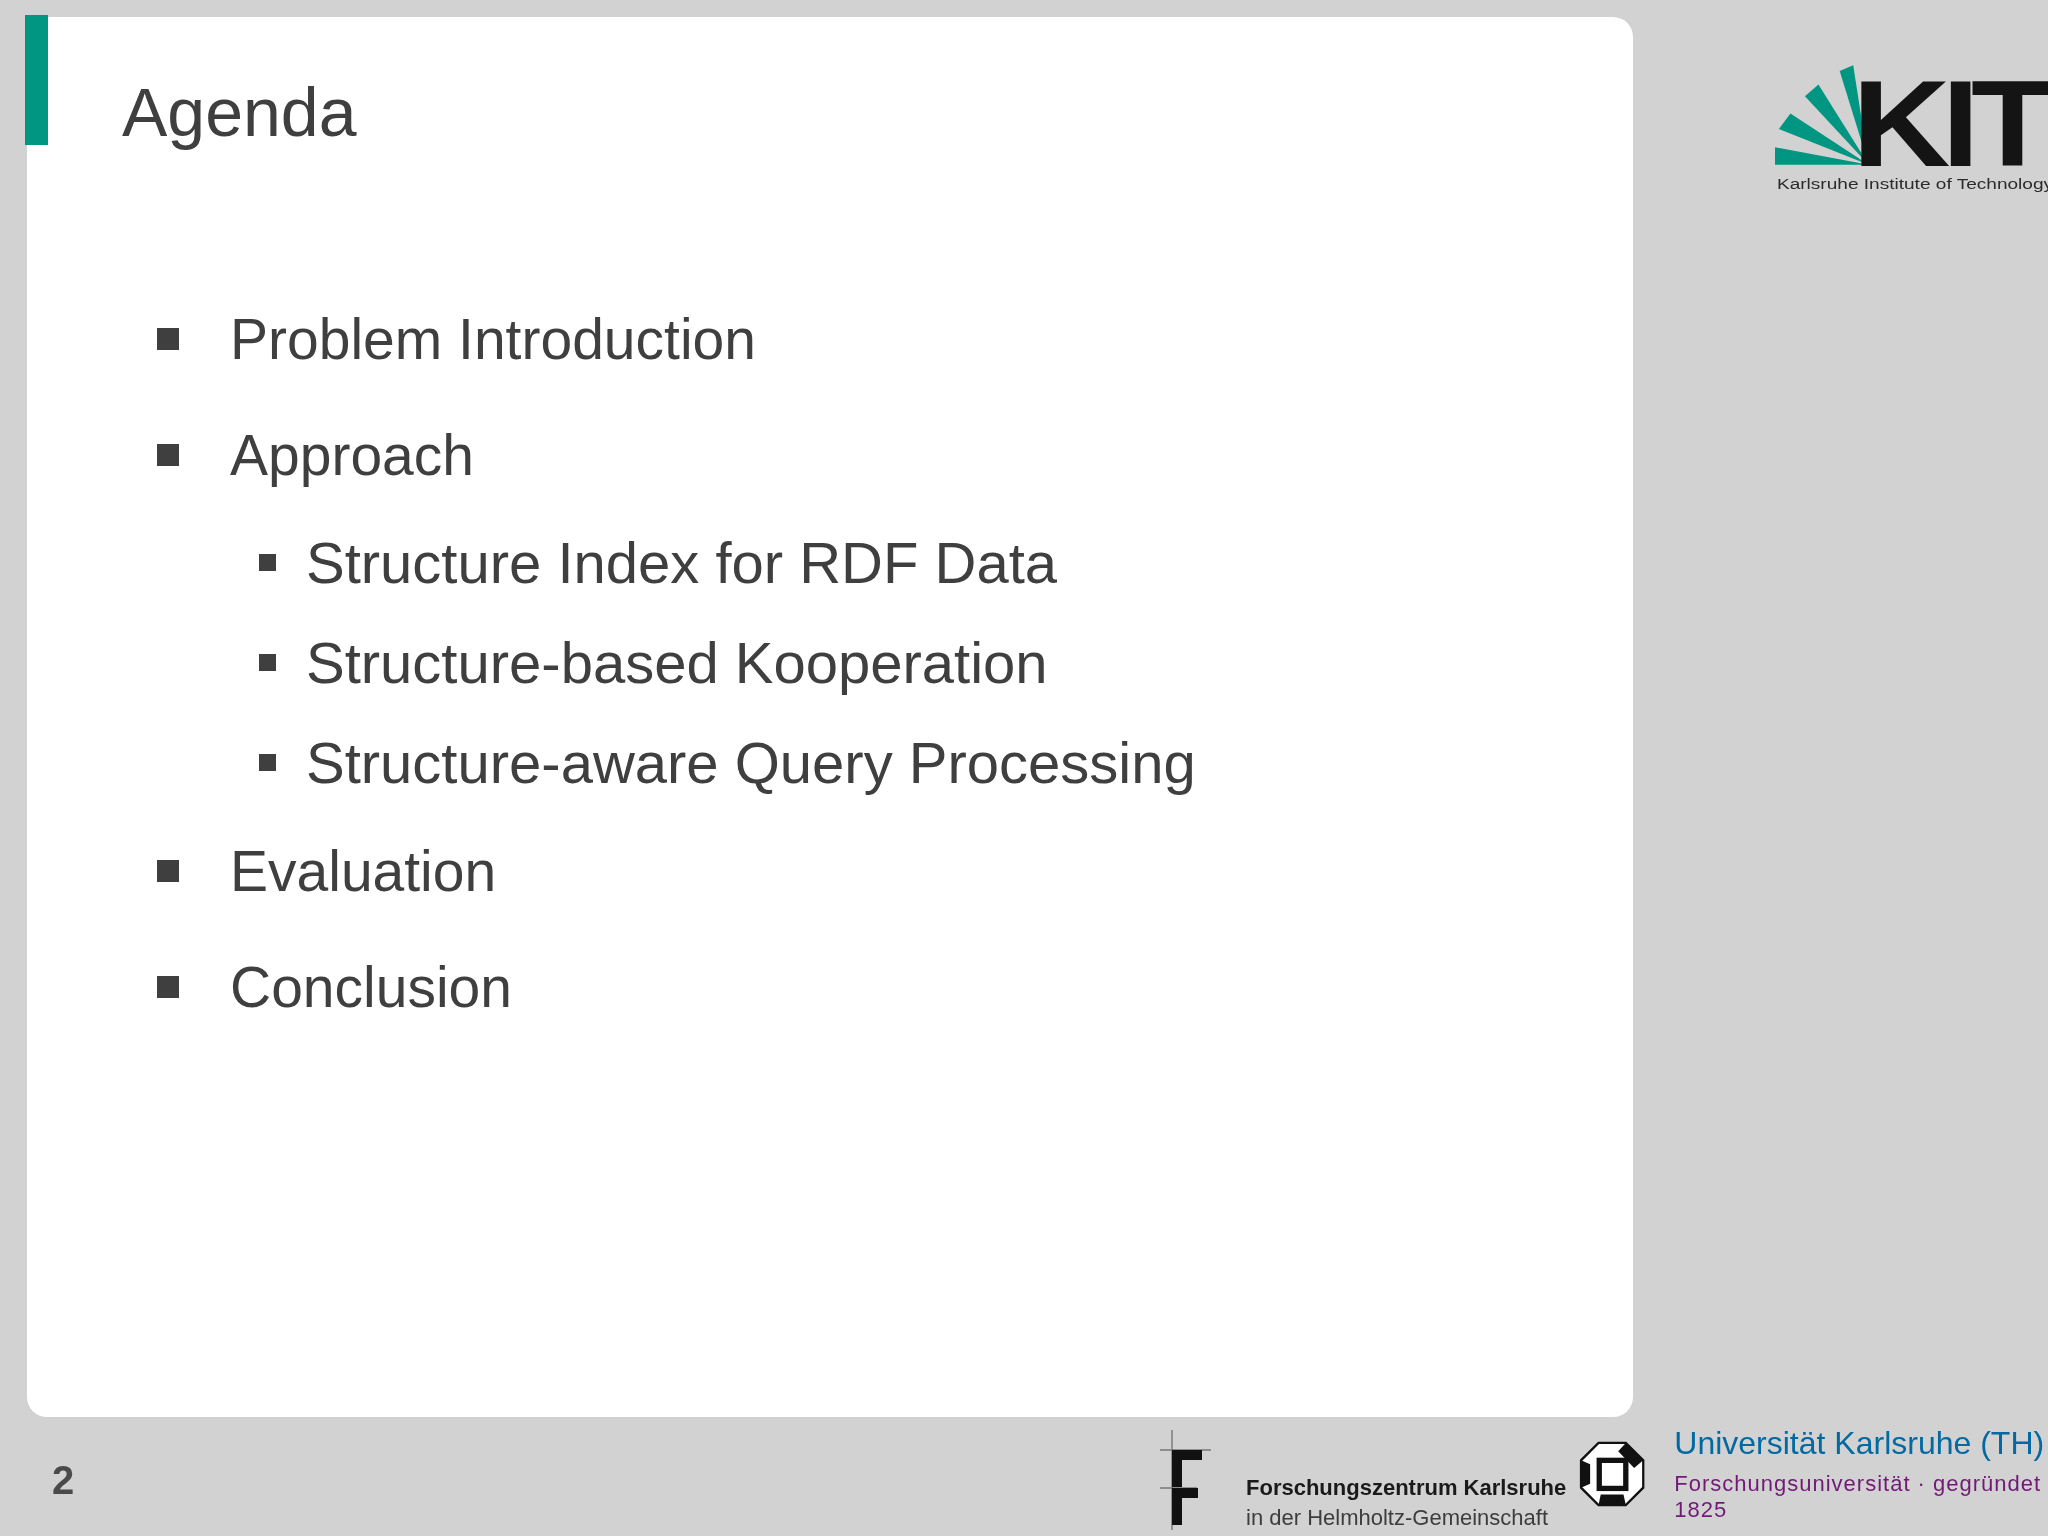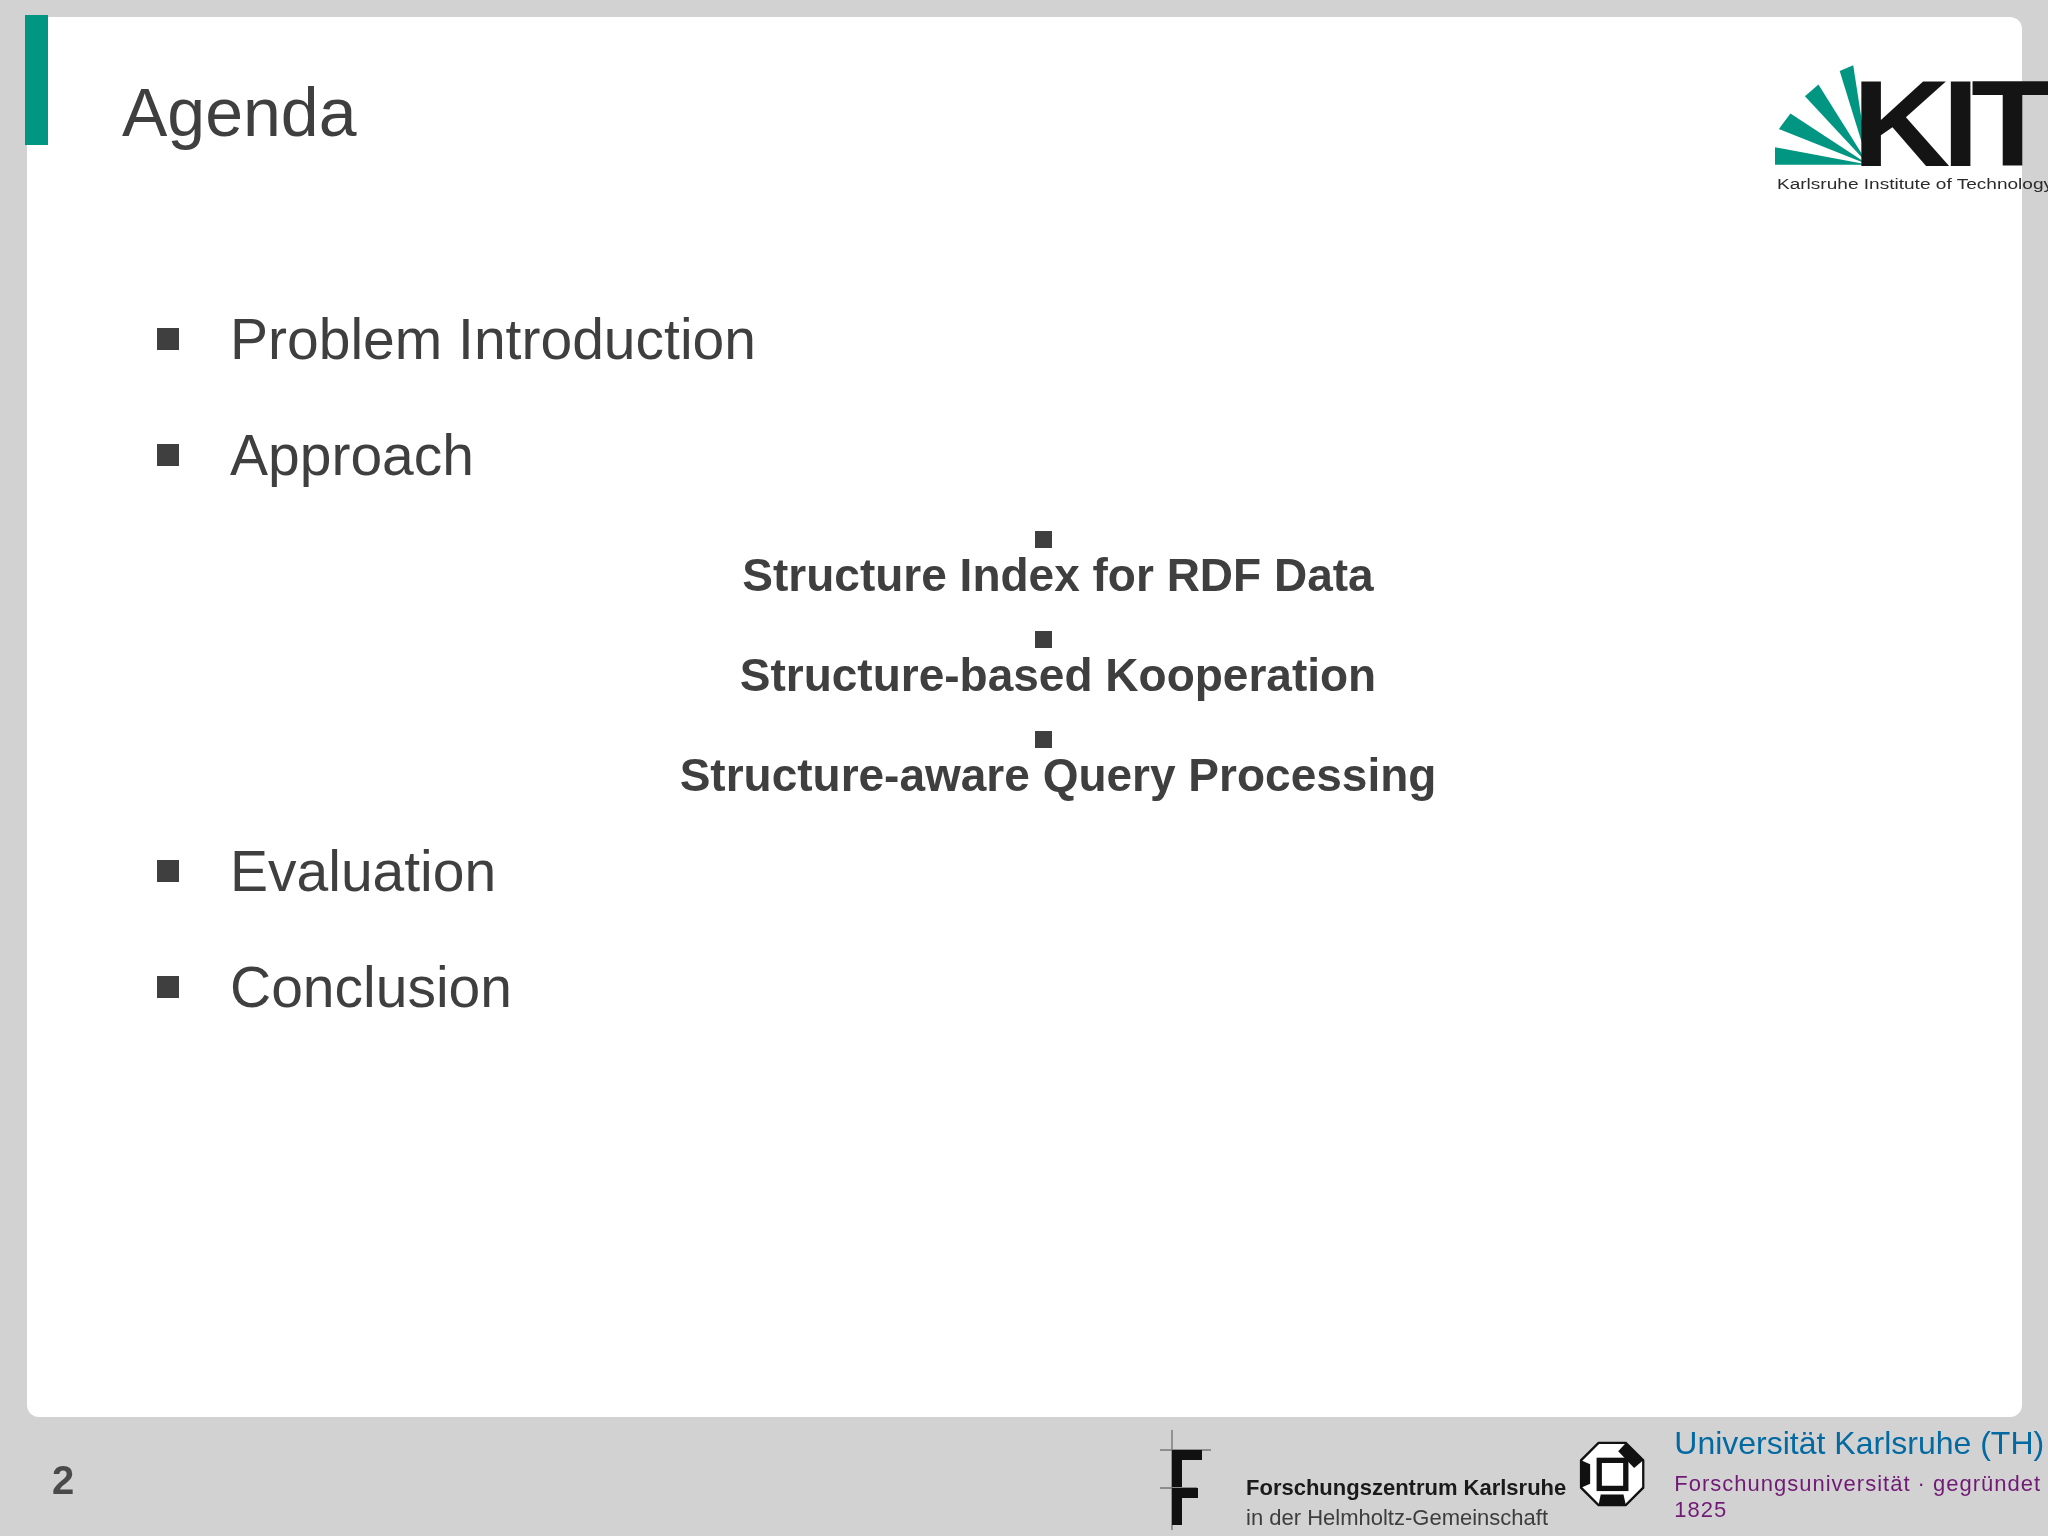--- a/index.html
+++ b/index.html
@@ -5,41 +5,41 @@
   html,body { margin:0; padding:0; }
   body {
     width:2048px; height:1536px;
     background: var(--color-frame_bg, #d2d2d2);
     font-family:"Liberation Sans", sans-serif;
     position:relative; overflow:hidden;
     -webkit-font-smoothing: antialiased;
   }
   .slide {
     position:absolute; left:27px; top:17px;
-    width:1995px; height:1400px;
+    width:1606px; height:1400px;
     background: var(--color-slide_bg, #ffffff);
-    border-radius:12px;
+    border-radius:20px;
   }
   .accent-bar {
     position:absolute; left:25px; top:15px;
     width:23px; height:130px;
     background: var(--color-accent, #009682);
     z-index:2;
   }
   .title {
     position:absolute; left:95px; top:56px;
     margin:0; font-size:68px; font-weight:normal;
     color: var(--color-text, #3f3f3f);
     letter-spacing:0px;
   }
   .kit-logo { position:absolute; left:1748px; top:46px; width:280px; height:130px; }
   .bullets { position:absolute; left:130px; top:282px; width:1700px; }
   .row { display:flex; align-items:center; color: var(--color-text, #3f3f3f); }
   .row.l1 { height:80px; margin-bottom:36px; font-size:57px; }
-  .row.l2 { height:62px; margin-bottom:38px; margin-left:102px; font-size:46px; font-weight:bold;flex-direction:column; }
+  .row.l2 { height:62px; margin-bottom:38px; margin-left:102px; font-size:58px; font-weight:normal; }
   .marker { flex:none; background: var(--color-text, #3f3f3f); }
   .l1 .marker { width:22px; height:22px; margin-right:51px; }
   .l2 .marker { width:17px; height:17px; margin-right:30px; }
   .footer { position:absolute; left:0; top:1417px; width:2048px; height:119px; }
   .page-number {
     position:absolute; left:52px; top:41px;
     font-size:40px; font-weight:bold; color: var(--color-footer_text, #4a4a4a);
   }
   .copyright {
     position:absolute; left:127px; top:27px;

